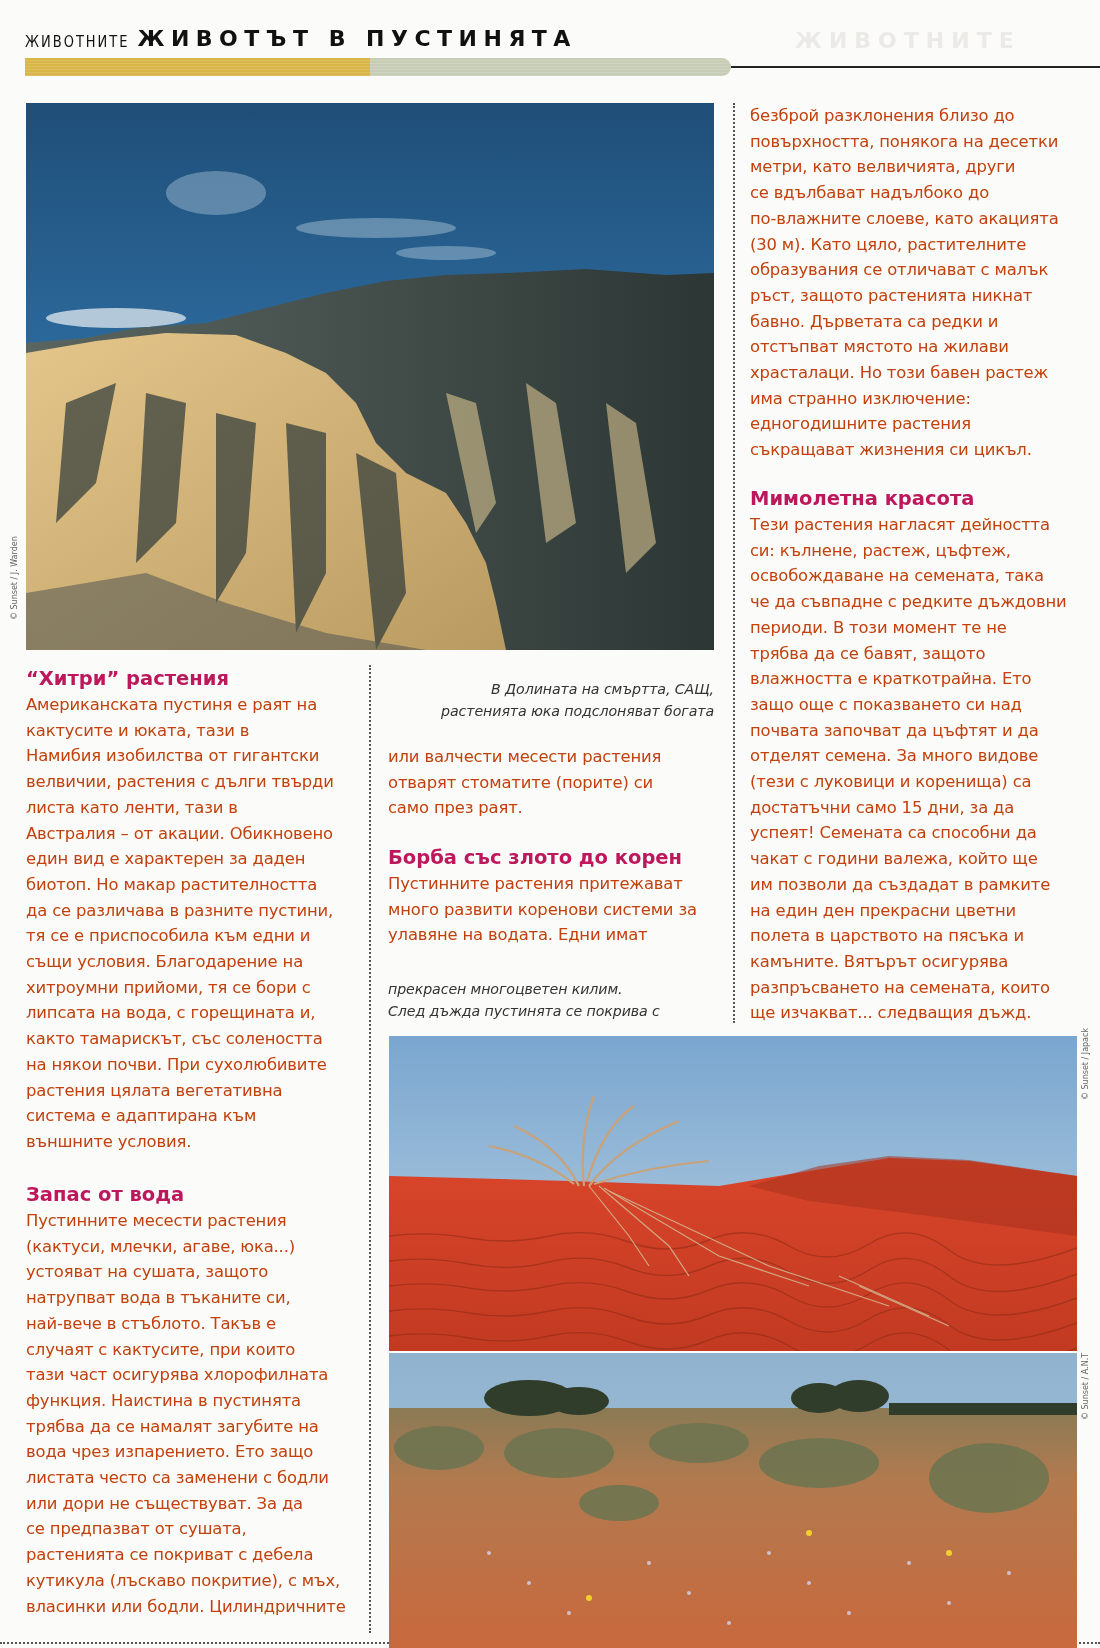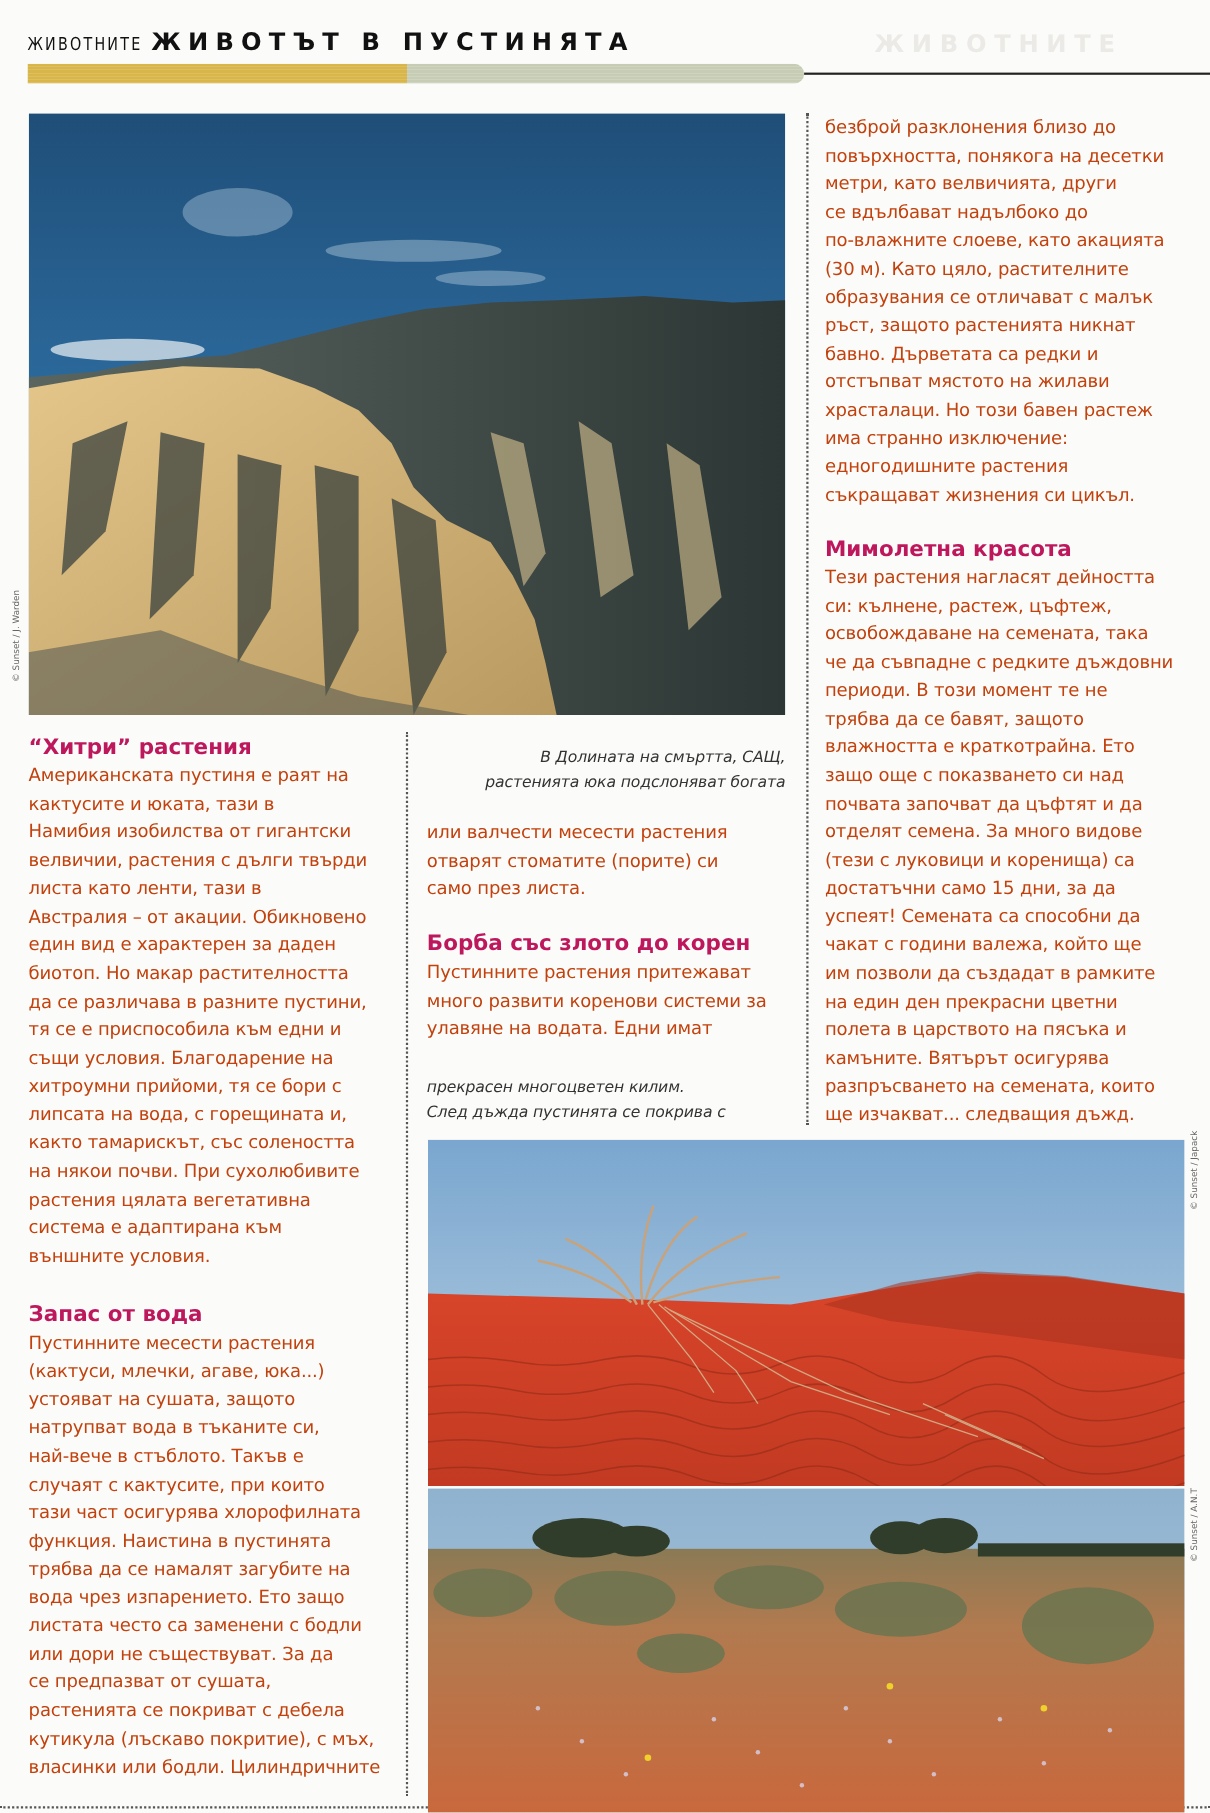--- a/index.html
+++ b/index.html
@@ -139,21 +139,21 @@
 </div>
 
 <div class="col cap right" style="left:380px; top:678px; width:334px;" id="cap1">
     <span>В Долината на смъртта, САЩ,</span>
     <span>растенията юка подслоняват богата</span>
   </div>
 <div class="col" style="left:388px; top:744px; width:340px;">
   <div class="p" id="wrc-body">
       <span>или валчести месести растения</span>
       <span>отварят стоматите (порите) си</span>
-      <span>само през листа.</span>
+      <span>само през раят.</span>
     </div>
 </div>
 <div class="col" style="left:388px; top:845px; width:340px;">
   <div class="h2">Борба със злото до корен</div>
   <div class="p" id="rf-body">
       <span>Пустинните растения притежават</span>
       <span>много развити коренови системи за</span>
       <span>улавяне на водата. Едни имат</span>
     </div>
 </div>

